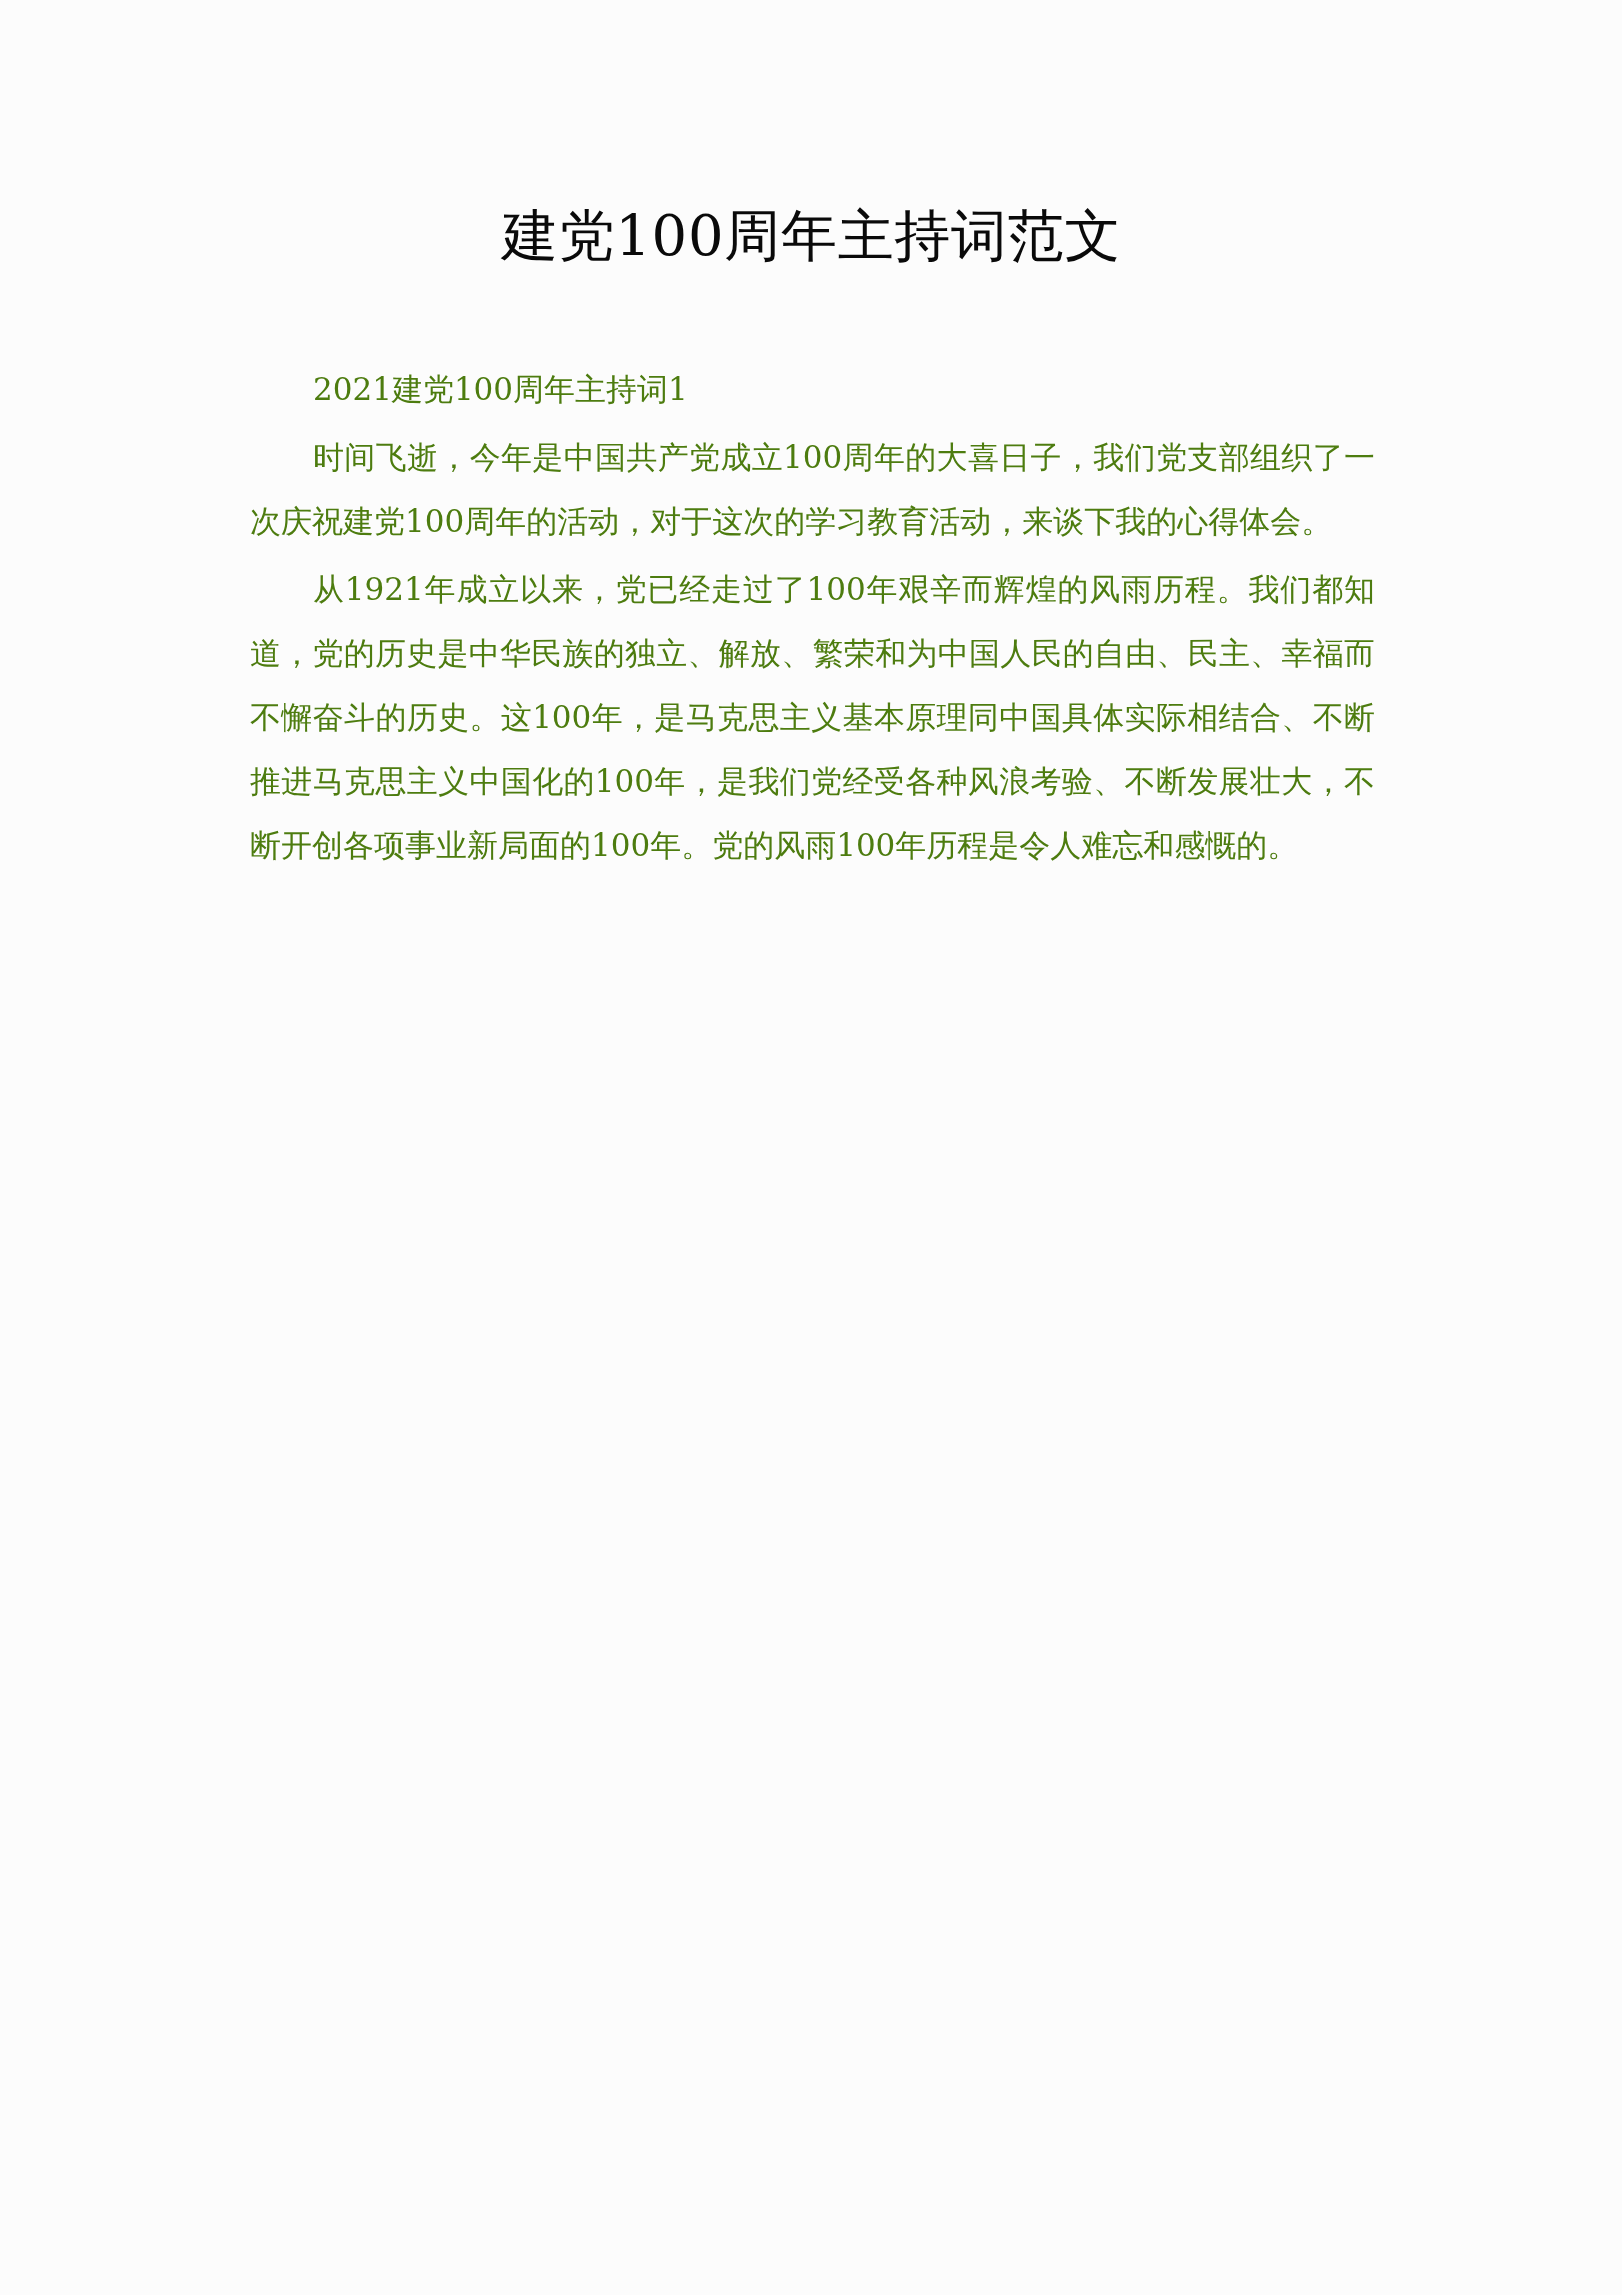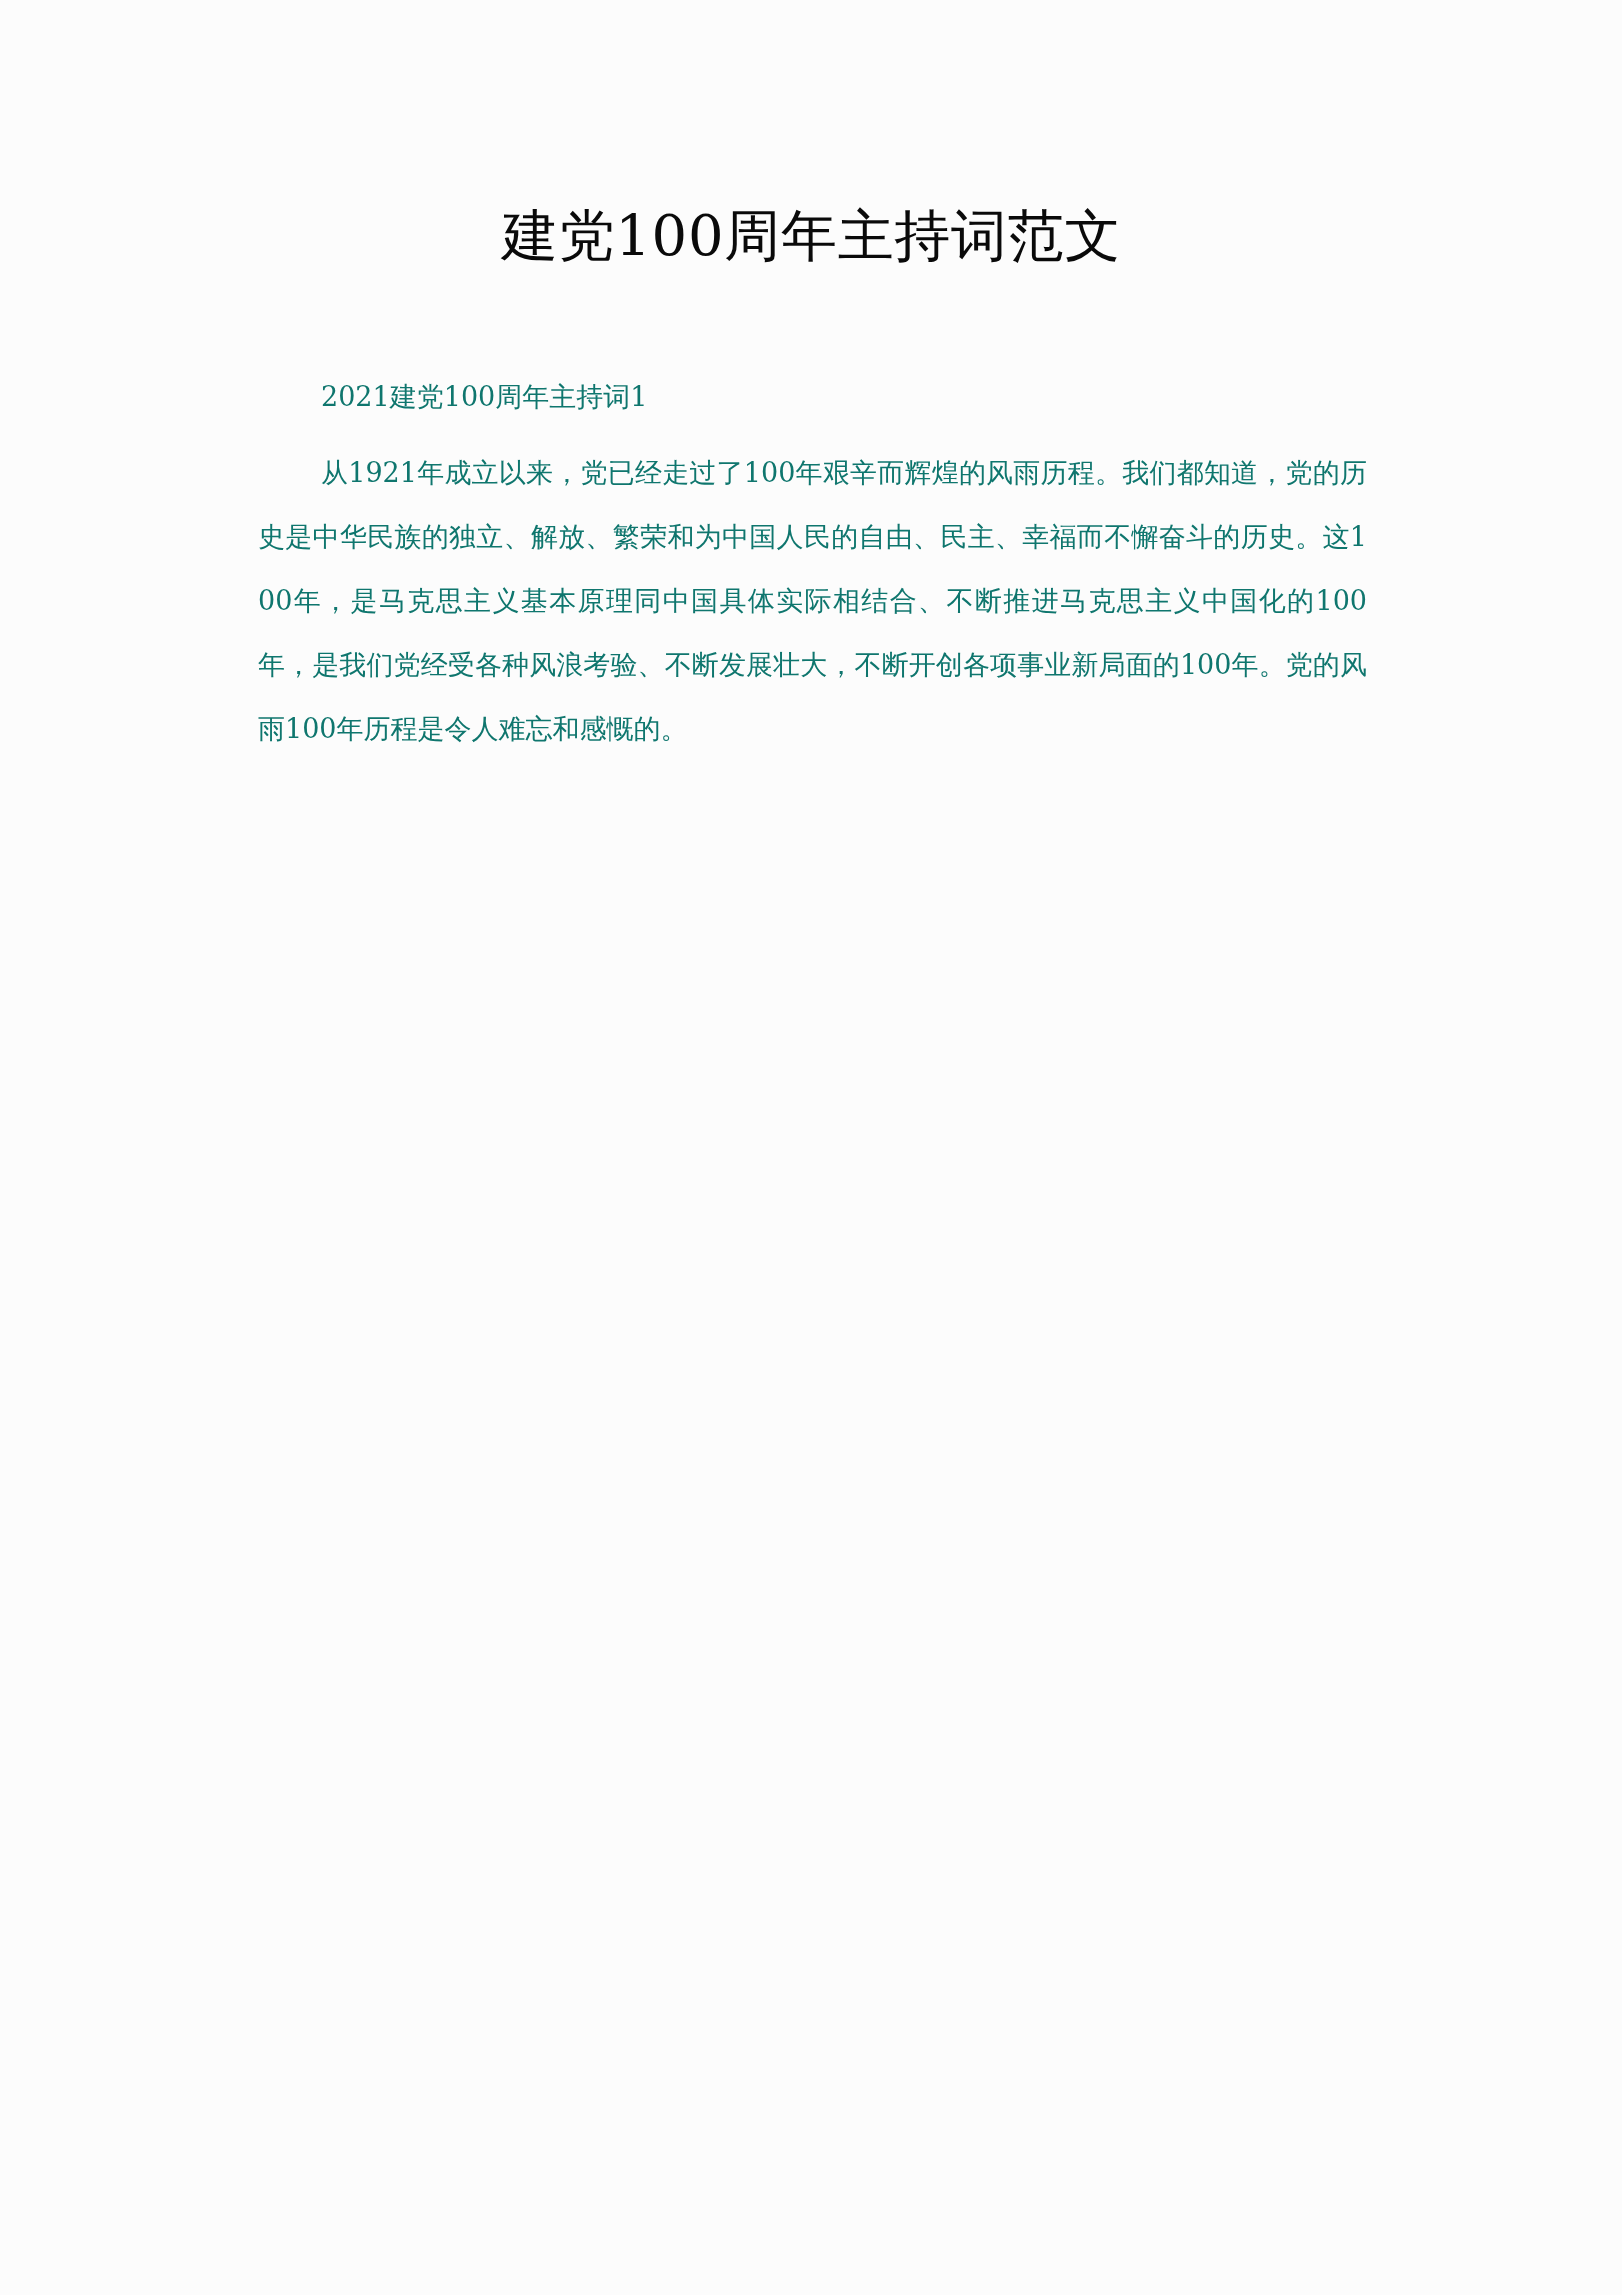--- a/index.html
+++ b/index.html
@@ -36,34 +36,35 @@
       font-weight: normal;
       color: #0a0a0a;
     }
     .body-text {
       position: absolute;
       left: 246px;
       top: 353px;
       width: 1133px;
     }
     .para {
-      margin: 12px;
-      font-size: 27px;
+      margin: 4px;
+      font-size: 31px;
       line-height: 64px;
       text-align: justify;
       text-justify: inter-character;
       text-indent: 63px;
       word-break: break-all;
-      color: #0f766e;
+      color: #4d7c0f;
     }
   </style>
 </head>
 <body>
 
 <div class="page">
   <h1 class="title">建党100周年主持词范文</h1>
 
   <div class="body-text">
     <p class="para">2021建党100周年主持词1</p>
+    <p class="para">时间飞逝，今年是中国共产党成立100周年的大喜日子，我们党支部组织了一次庆祝建党100周年的活动，对于这次的学习教育活动，来谈下我的心得体会。</p>
     <p class="para">从1921年成立以来，党已经走过了100年艰辛而辉煌的风雨历程。我们都知道，党的历史是中华民族的独立、解放、繁荣和为中国人民的自由、民主、幸福而不懈奋斗的历史。这100年，是马克思主义基本原理同中国具体实际相结合、不断推进马克思主义中国化的100年，是我们党经受各种风浪考验、不断发展壮大，不断开创各项事业新局面的100年。党的风雨100年历程是令人难忘和感慨的。</p>
   </div>
 </div>
 
 
 </body></html>

